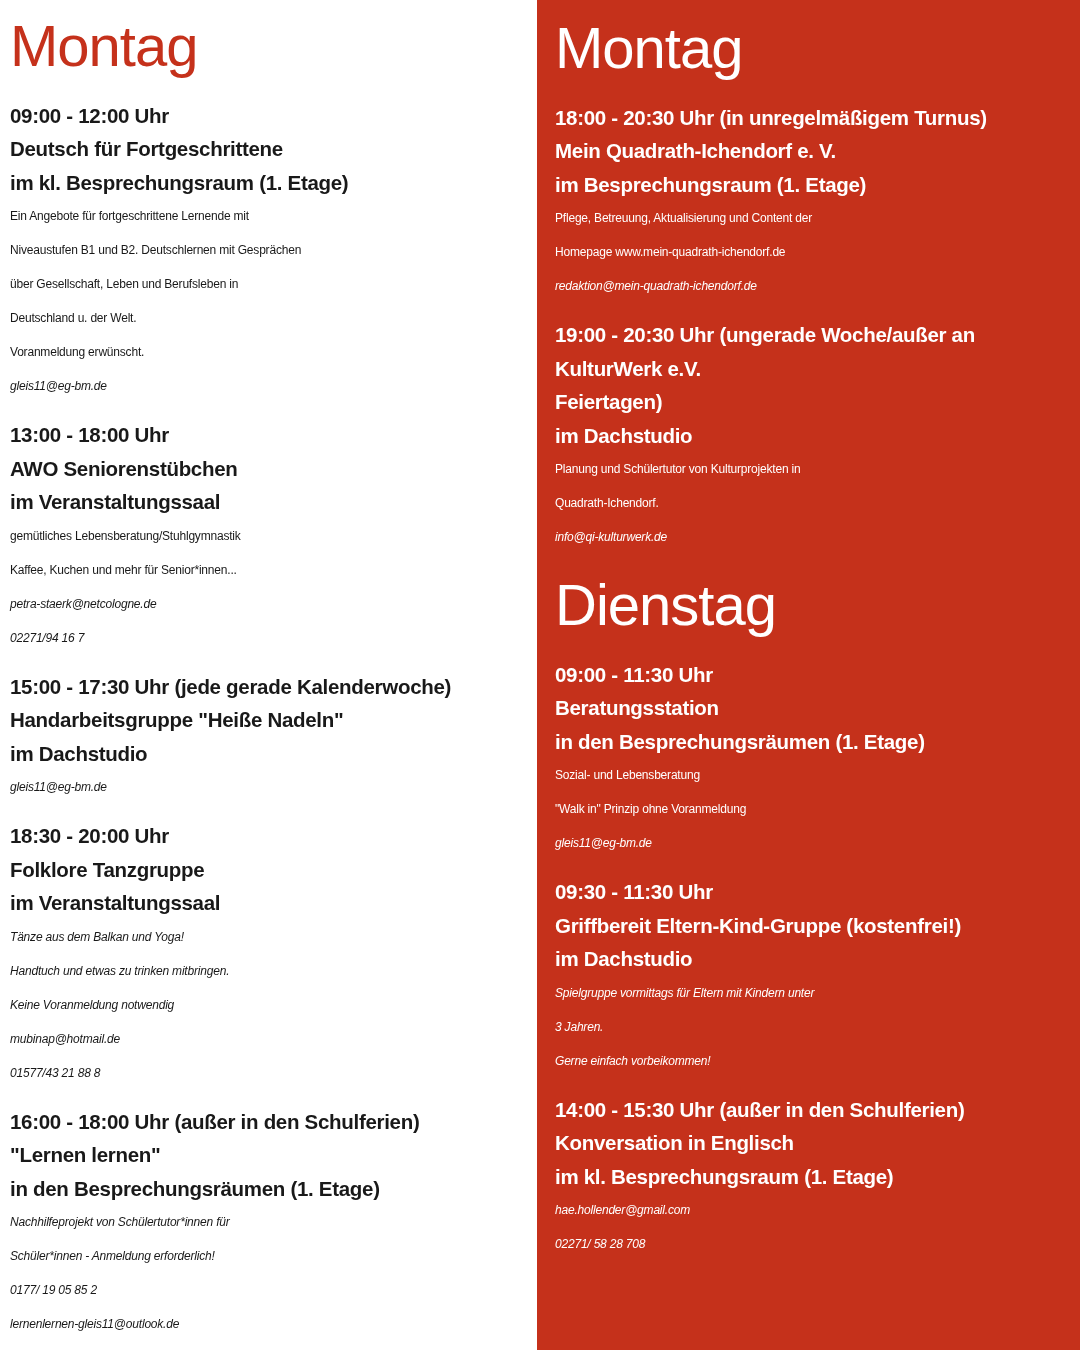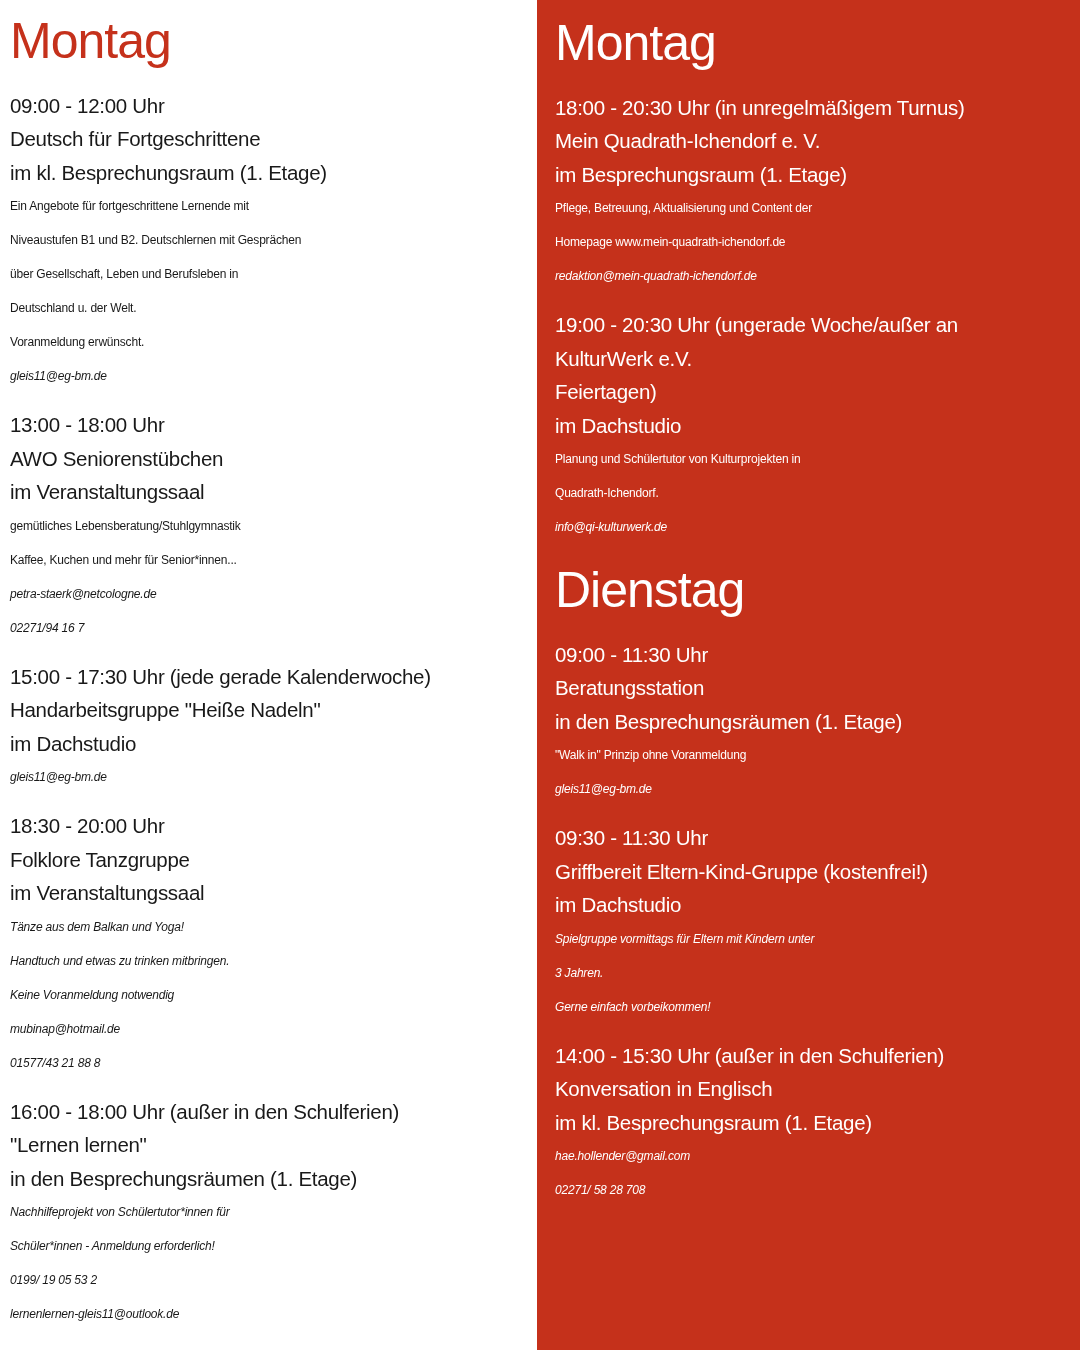--- a/index.html
+++ b/index.html
@@ -15,29 +15,29 @@
   .col { }
   .col-left {
     width: 537px; background: #ffffff;
     padding: 10px 2px 0 10px;
   }
   .col-right {
     width: 543px; background: var(--red); color: #fff;
     padding: 12px 8px 0 18px;
   }
   .day-heading {
-    font-size: 50px; line-height: 1.25; font-weight: 400;
+    font-size: 58px; line-height: 1.25; font-weight: 400;
     letter-spacing: -1px; margin: 0 0 16px 0;
   }
   .col-left .day-heading { color: var(--red); }
   .col-right .day-heading { color: #ffffff; }
   .day-heading.subsequent { margin-top: 14px; }
   .event { margin-bottom: 15px; }
   .h-line {
-    font-weight: 400; font-size: 20.5px; line-height: 33.5px;
+    font-weight: 700; font-size: 20.5px; line-height: 33.5px;
     letter-spacing: -0.3px;
   }
   .b-line {
     font-weight: 400; font-size: 12px; line-height: 34px;
     letter-spacing: -0.2px;
   }
   .b-line.italic { font-style: italic; }
 </style>
 </head>
 <body>
@@ -80,21 +80,21 @@
         <div class="b-line italic">Keine Voranmeldung notwendig</div>
         <div class="b-line italic">mubinap@hotmail.de</div>
         <div class="b-line italic">01577/43 21 88 8</div>
       </div>
       <div class="event">
         <div class="h-line">16:00 - 18:00 Uhr (außer in den Schulferien)</div>
         <div class="h-line">"Lernen lernen"</div>
         <div class="h-line">in den Besprechungsräumen (1. Etage)</div>
         <div class="b-line italic">Nachhilfeprojekt von Schülertutor*innen für</div>
         <div class="b-line italic">Schüler*innen - Anmeldung erforderlich!</div>
-        <div class="b-line italic">0199/ 19 05 53 2</div>
+        <div class="b-line italic">0177/ 19 05 85 2</div>
         <div class="b-line italic">lernenlernen-gleis11@outlook.de</div>
       </div>
     </div>
   <div class="col col-right">
       <div class="day-heading">Montag</div>
       <div class="event">
         <div class="h-line">18:00 - 20:30 Uhr (in unregelmäßigem Turnus)</div>
         <div class="h-line">Mein Quadrath-Ichendorf e. V.</div>
         <div class="h-line">im Besprechungsraum (1. Etage)</div>
         <div class="b-line">Pflege, Betreuung, Aktualisierung und Content der</div>
@@ -108,20 +108,21 @@
         <div class="h-line">im Dachstudio</div>
         <div class="b-line">Planung und Schülertutor von Kulturprojekten in</div>
         <div class="b-line">Quadrath-Ichendorf.</div>
         <div class="b-line italic">info@qi-kulturwerk.de</div>
       </div>
       <div class="day-heading subsequent">Dienstag</div>
       <div class="event">
         <div class="h-line">09:00 - 11:30 Uhr</div>
         <div class="h-line">Beratungsstation</div>
         <div class="h-line">in den Besprechungsräumen (1. Etage)</div>
+        <div class="b-line">Sozial- und Lebensberatung</div>
         <div class="b-line">"Walk in" Prinzip ohne Voranmeldung</div>
         <div class="b-line italic">gleis11@eg-bm.de</div>
       </div>
       <div class="event">
         <div class="h-line">09:30 - 11:30 Uhr</div>
         <div class="h-line">Griffbereit Eltern-Kind-Gruppe (kostenfrei!)</div>
         <div class="h-line">im Dachstudio</div>
         <div class="b-line italic">Spielgruppe vormittags für Eltern mit Kindern unter</div>
         <div class="b-line italic">3 Jahren.</div>
         <div class="b-line italic">Gerne einfach vorbeikommen!</div>

